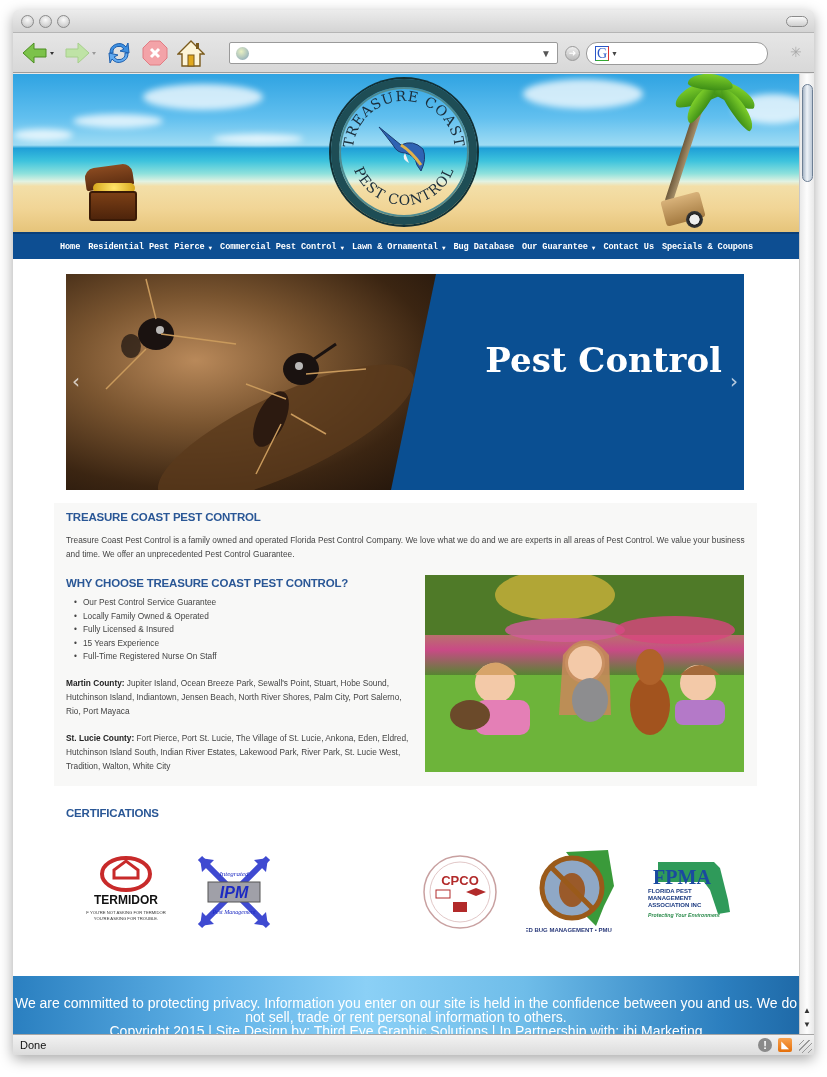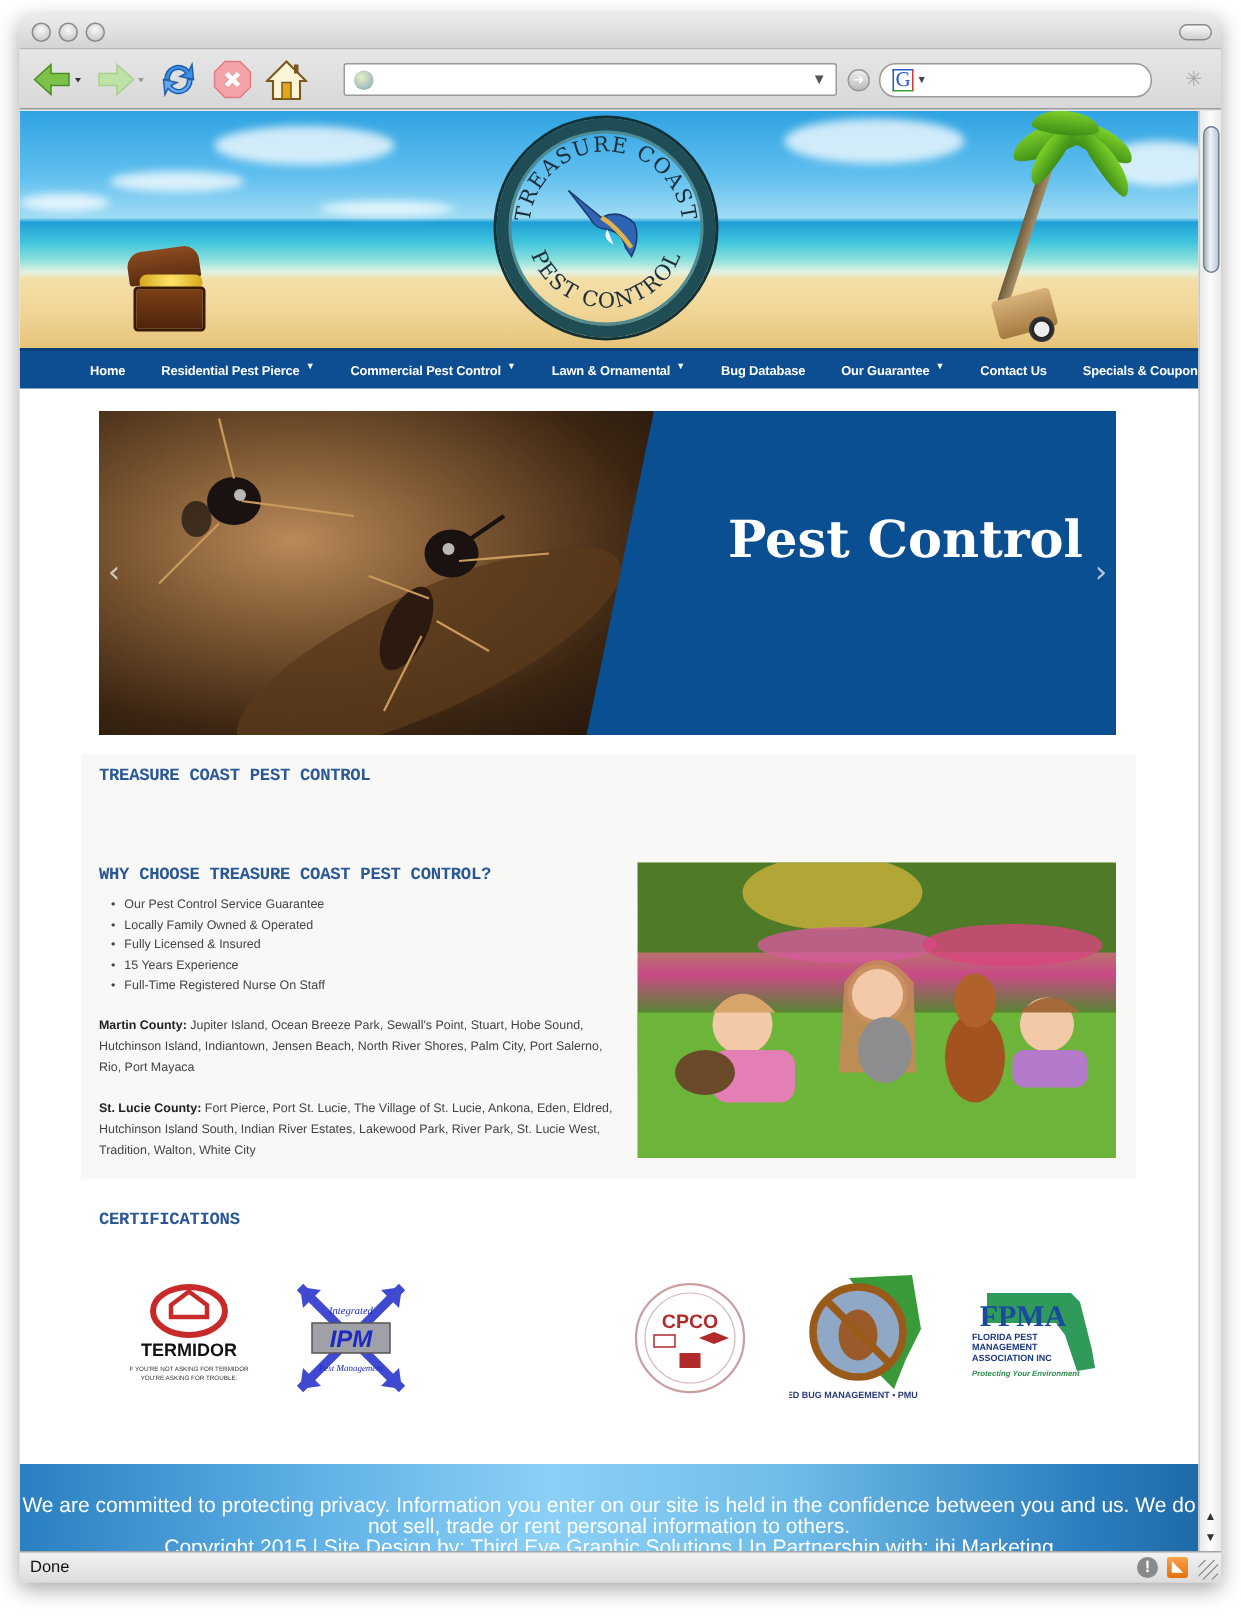--- a/index.html
+++ b/index.html
@@ -39,32 +39,32 @@
   .chest .box { position: absolute; left: 6px; top: 25px; width: 48px; height: 30px; background: linear-gradient(#7b3f16, #4e240b); border: 2px solid #3a1a06; border-radius: 3px; }
   .palm-trunk { position: absolute; left: 685px; top: 25px; width: 8px; height: 110px; background: linear-gradient(90deg, #6e5a3c, #a6906a); transform: rotate(18deg); transform-origin: top; border-radius: 4px; }
   .palm-leaf { position: absolute; background: linear-gradient(#7ecf2a, #3d8e16); border-radius: 50% 50% 50% 50% / 70% 70% 30% 30%; }
   .map { position: absolute; left: 650px; top: 122px; width: 40px; height: 26px; background: linear-gradient(#d8b27a, #a47a40); transform: rotate(-15deg); border-radius: 3px; }
   .compass { position: absolute; left: 673px; top: 137px; width: 17px; height: 17px; border-radius: 50%; background: radial-gradient(#eee 40%, #222 45%, #555); }
   .logo { position: absolute; left: 318px; top: 5px; width: 146px; height: 146px; border-radius: 50%; border: 8px solid #1e4d55; box-shadow: inset 0 0 0 2px #4f8b91, 0 0 0 2px #123035; }
   .logo svg { position: absolute; left: -8px; top: -8px; }
 
   
   .nav { position: absolute; left: 0; top: 158px; width: 786px; height: 27px; background: #0d4e92; border-top: 2px solid #0a3f78; display: flex; align-items: center; padding-left: 47px; }
-  .nav-item { color: #fff; font-family: Liberation Sans, sans-serif; font-weight: bold; font-size: 8.6px; margin-right: 24px; white-space: nowrap; display: flex; align-items: flex-start; letter-spacing: -0.1px; }
+  .nav-item { color: #fff; font-family: Liberation Mono, monospace; font-weight: bold; font-size: 8.6px; margin-right: 8px; white-space: nowrap; display: flex; align-items: flex-end; letter-spacing: -0.1px; }
   .nav-item .caret { font-size: 6px; margin-left: 4px; }
 
   
   .slider { position: absolute; left: 53px; top: 200px; width: 678px; height: 216px; background: #0a4f92; overflow: hidden; }
   .slide-photo { position: absolute; left: 0; top: 0; width: 370px; height: 216px; background: radial-gradient(ellipse at 35% 40%, #b9895a 0%, #7a5530 35%, #3b2512 70%, #1e120a 100%); clip-path: polygon(0 0, 370px 0, 325px 216px, 0 216px); }
   .slide-text { position: absolute; right: 22px; top: 68px; text-align: right; color: #fff; font-family: "DejaVu Serif", serif; font-weight: bold; font-size: 34px; line-height: 37px; }
   .slide-arrow { position: absolute; top: 95px; color: rgba(255,255,255,0.7); font-size: 20px; font-family: "DejaVu Sans", sans-serif; }
 
   
   .content { position: absolute; left: 41px; top: 429px; width: 703px; height: 283px; background: #f8f8f7; }
-  .h-blue { color: #2a5796; font-family: Liberation Mono, monospace; font-weight: bold; letter-spacing: -0.2px; }
+  .h-blue { color: #2a5796; font-family: Liberation Sans, sans-serif; font-weight: bold; letter-spacing: -0.2px; }
   .intro-title { position: absolute; left: 12px; top: 8px; font-size: 11.5px; }
   .intro-text { position: absolute; left: 12px; top: 30px; width: 684px; font-size: 8.3px; line-height: 14px; color: #444; }
   .why-title { position: absolute; left: 12px; top: 74px; font-size: 11.5px; }
   .why-list { position: absolute; left: 20px; top: 93px; list-style: none; }
   .why-list li { font-size: 8.3px; color: #444; line-height: 13.6px; }
   .why-list li::before { content: "•"; margin-right: 6px; color: #444; }
   .county { position: absolute; left: 12px; width: 350px; font-size: 8.3px; line-height: 13.8px; color: #444; }
   .county b { color: #222; }
   .family { position: absolute; left: 371px; top: 72px; width: 319px; height: 197px; background: linear-gradient(#5e8a2e 0%, #a3a64a 20%, #c94a86 38%, #4c8a2a 52%, #69b33a 75%, #7fc247 100%); overflow: hidden; }
 
@@ -232,20 +232,21 @@
       </div>
       <div class="slide-text">
         <div>Pest Control</div>
       </div>
       <div class="slide-arrow" style="left:6px;">‹</div>
       <div class="slide-arrow" style="right:6px;">›</div>
     </div>
 
     <div class="content">
       <div class="h-blue intro-title">TREASURE COAST PEST CONTROL</div>
+      <div class="intro-text">Treasure Coast Pest Control is a family owned and operated Florida Pest Control Company. We love what we do and we are experts in all areas of Pest Control. We value your business and time. We offer an unprecedented Pest Control Guarantee.</div>
       <div class="h-blue why-title">WHY CHOOSE TREASURE COAST PEST CONTROL?</div>
       <ul class="why-list">
         <li>Our Pest Control Service Guarantee</li>
         <li>Locally Family Owned &amp; Operated</li>
         <li>Fully Licensed &amp; Insured</li>
         <li>15 Years Experience</li>
         <li>Full-Time Registered Nurse On Staff</li>
       </ul>
       <div class="county" style="top:174px;"><b>Martin County:</b><span> Jupiter Island, Ocean Breeze Park, Sewall's Point, Stuart, Hobe Sound, Hutchinson Island, Indiantown, Jensen Beach, North River Shores, Palm City, Port Salerno, Rio, Port Mayaca</span></div>
       <div class="county" style="top:229px;"><b>St. Lucie County:</b><span> Fort Pierce, Port St. Lucie, The Village of St. Lucie, Ankona, Eden, Eldred, Hutchinson Island South, Indian River Estates, Lakewood Park, River Park, St. Lucie West, Tradition, Walton, White City</span></div>

